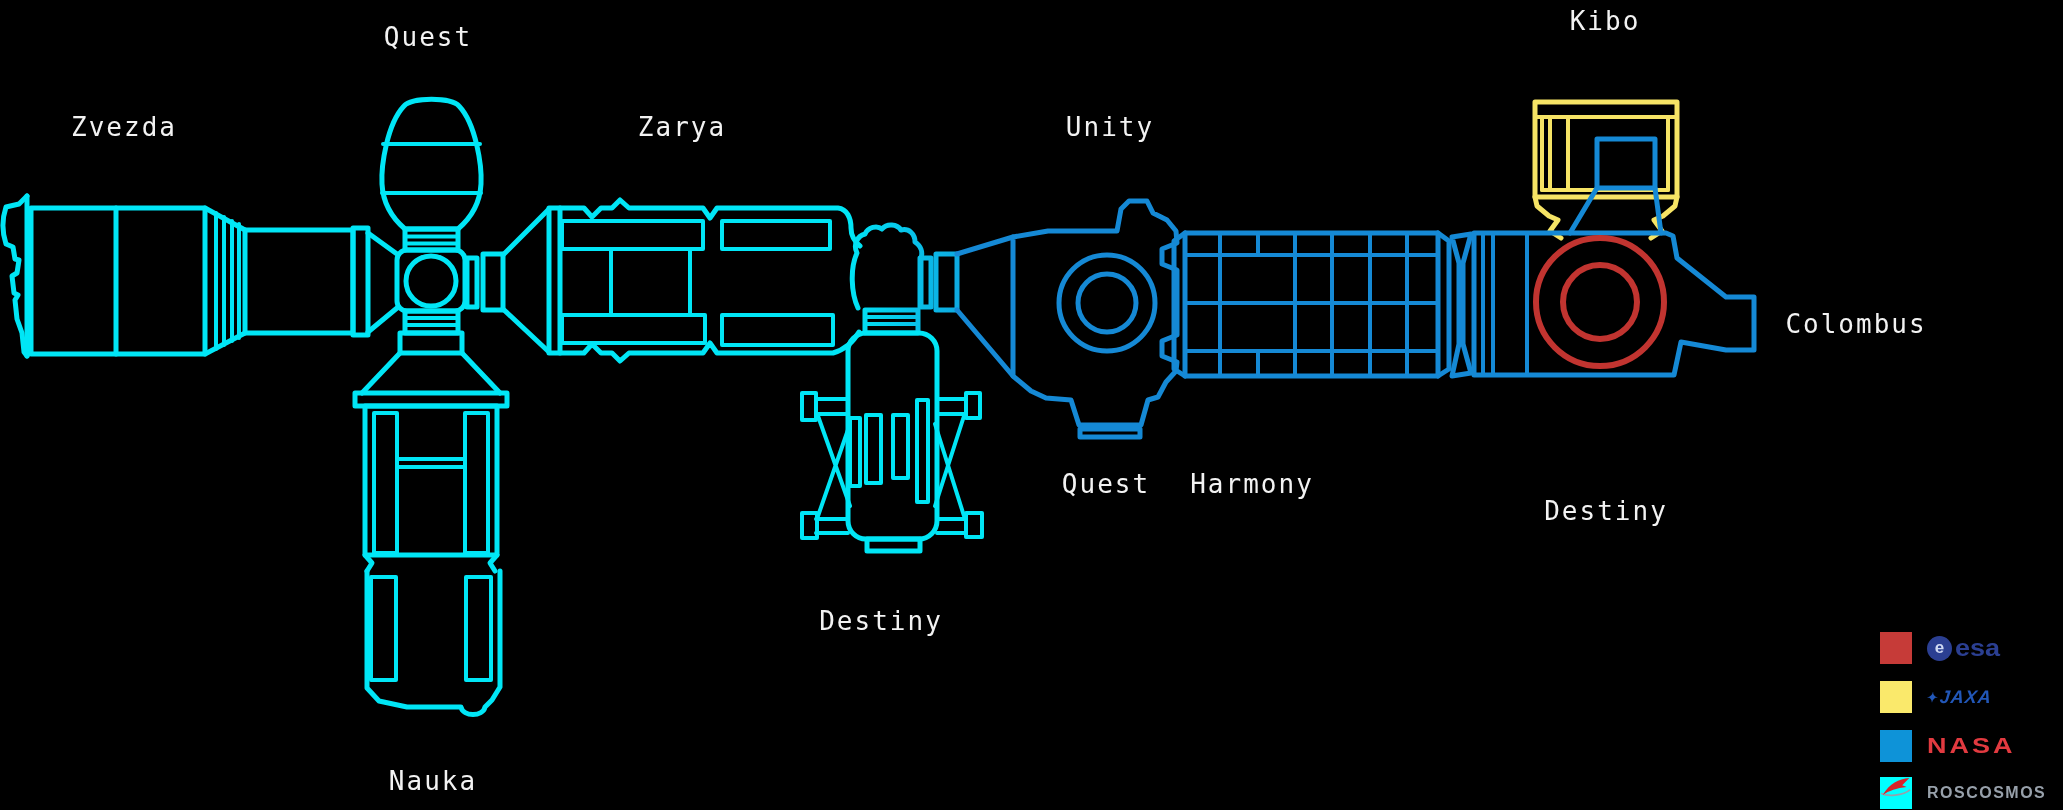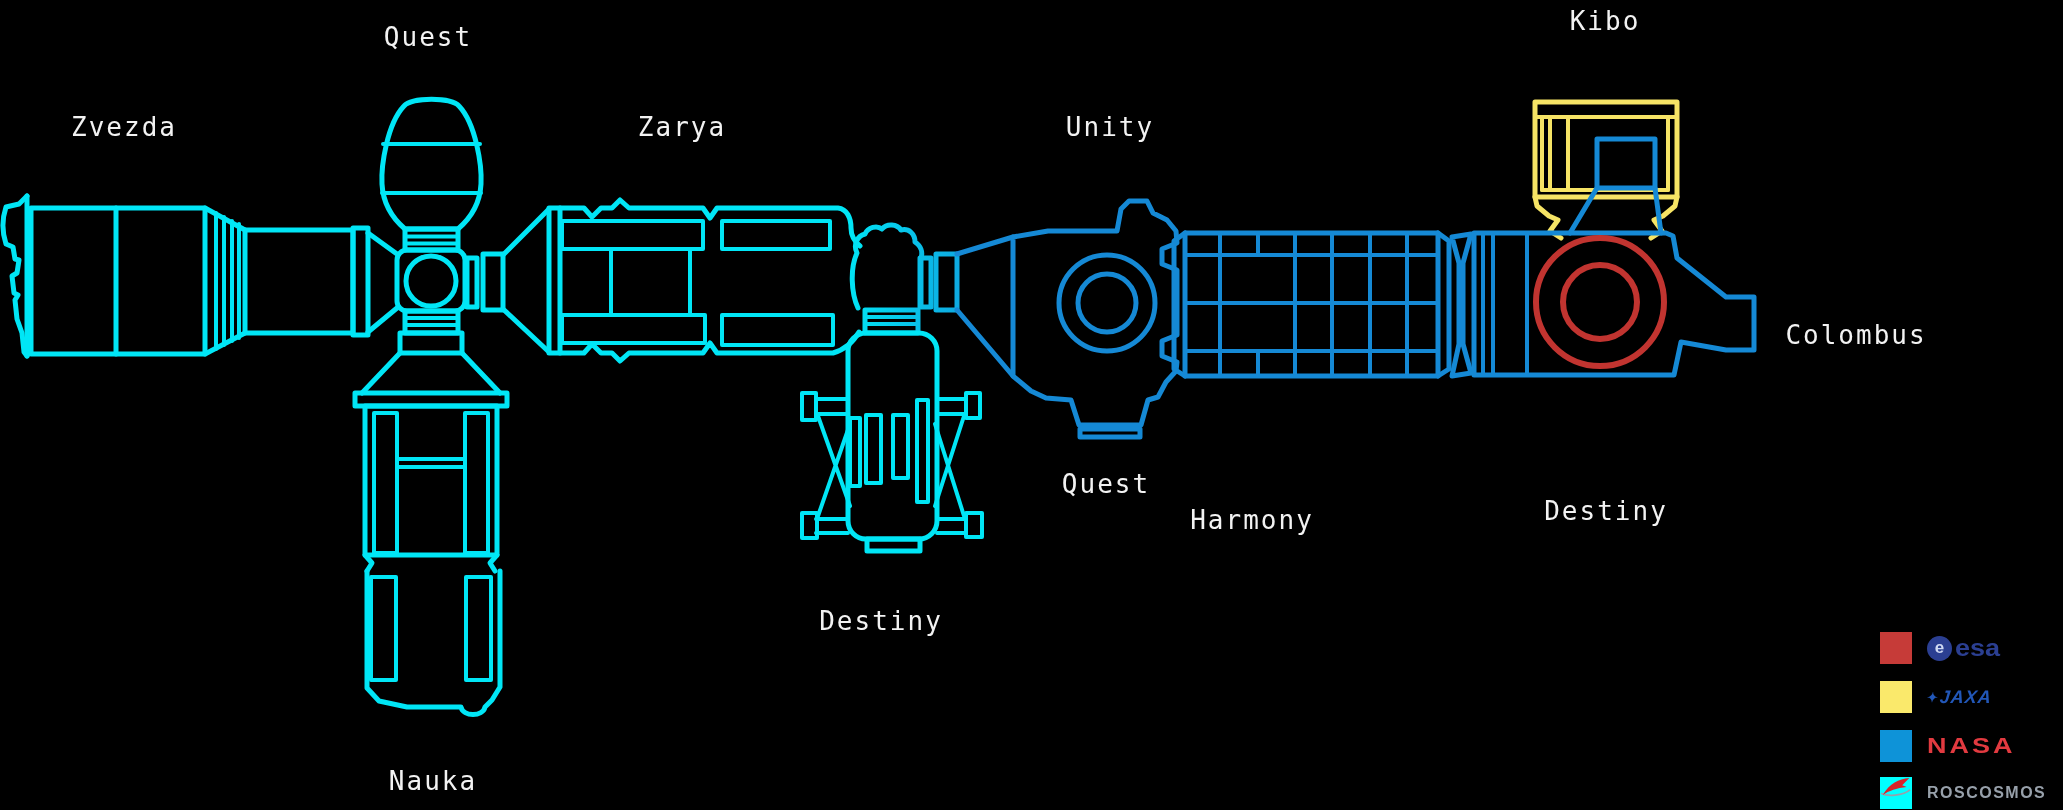--- a/index.html
+++ b/index.html
@@ -13,23 +13,23 @@
   .st-jaxa{stroke:var(--jaxa_line);}
   .thin{stroke-width:4;}
   .lbl{position:absolute;color:var(--label_text);font-size:26px;letter-spacing:2px;
        white-space:nowrap;transform:translateX(-50%);}
   
   .lbl-zvezda{left:116px;top:112px;margin-left:8px;}
   .lbl-poisk{left:428px;top:22px;}
   .lbl-zarya{left:682px;top:112px;}
   .lbl-unity{left:1110px;top:112px;}
   .lbl-kibo{left:1605px;top:6px;}
-  .lbl-colombus{left:1856px;top:320px;}
+  .lbl-colombus{left:1856px;top:309px;}
   .lbl-quest{left:1086px;top:469px;margin-left:20px;}
-  .lbl-harmony{left:1252px;top:469px;margin-top:36px;}
+  .lbl-harmony{left:1252px;top:469px;}
   .lbl-destiny{left:1606px;top:496px;}
   .lbl-rassvet{left:881px;top:606px;}
   .lbl-nauka{left:433px;top:766px;}
   
   .legend-row{position:absolute;left:1880px;height:34px;display:flex;align-items:center;gap:15px;}
   .legend-row.r1{top:631px;} .legend-row.r2{top:680px;} .legend-row.r3{top:729px;} .legend-row.r4{top:776px;}
   .legend-swatch{width:32px;height:32px;display:inline-block;flex:0 0 auto;}
   .esa-logo{display:inline-flex;align-items:center;gap:3px;}
   .esa-dot{width:25px;height:25px;border-radius:50%;color:#cfd9f2;font-family:"Liberation Sans",sans-serif;
            font-weight:bold;font-size:17px;display:inline-flex;align-items:center;justify-content:center;}

